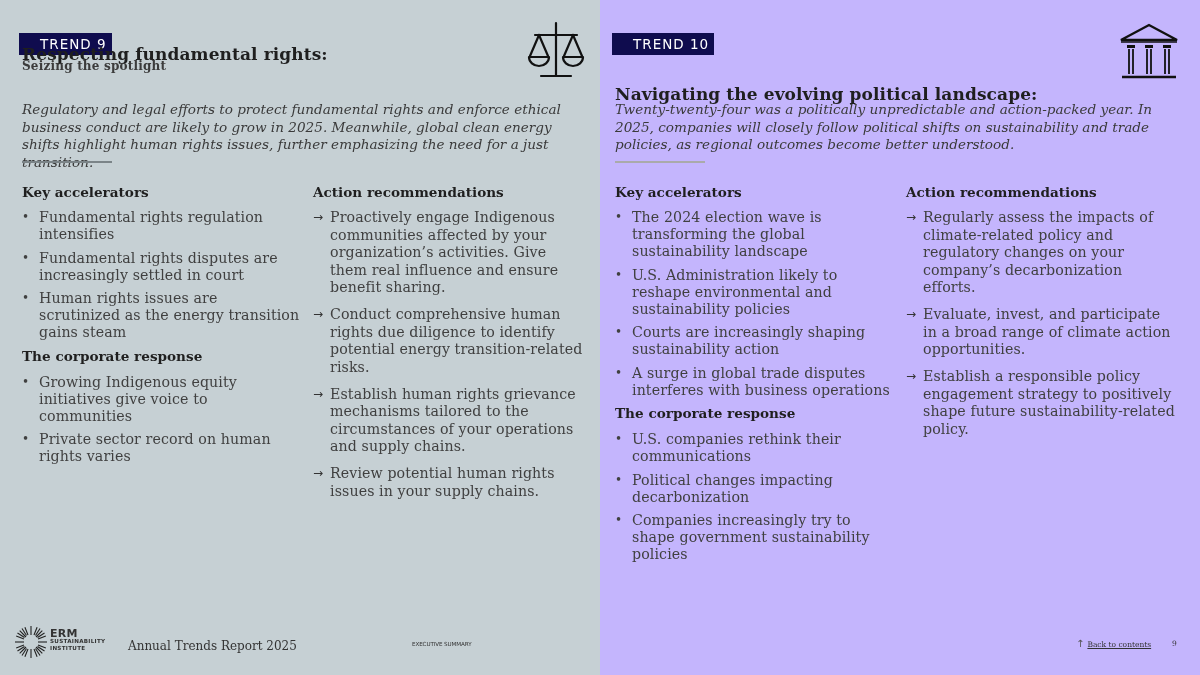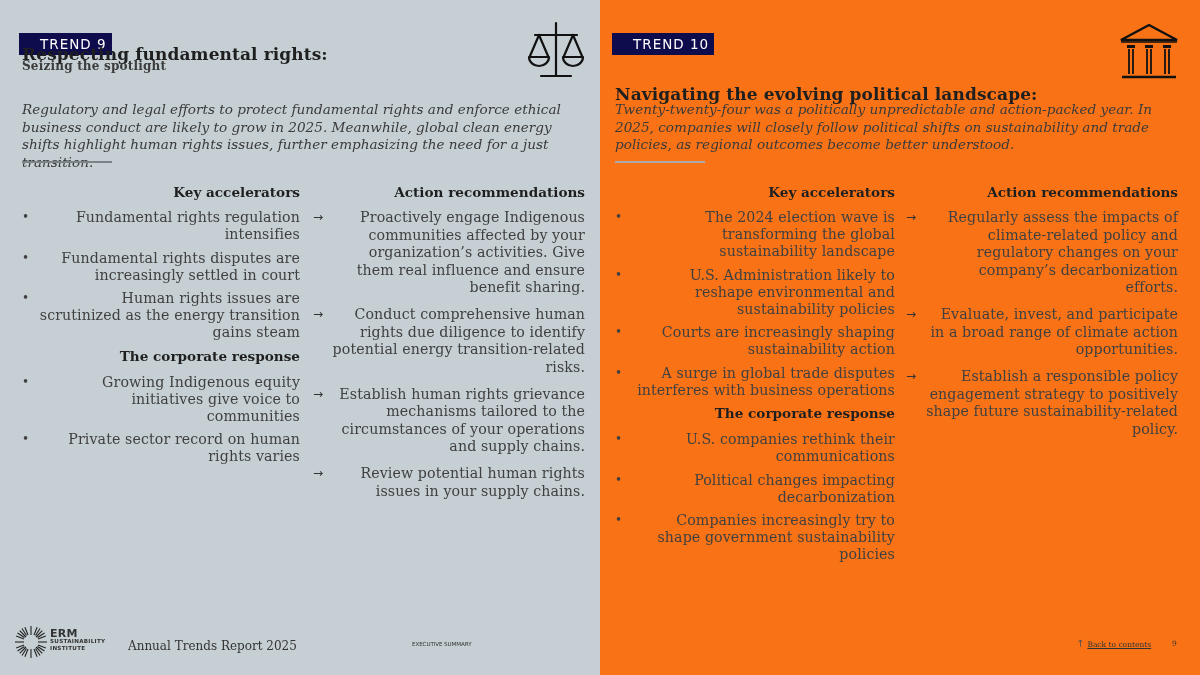--- a/index.html
+++ b/index.html
@@ -1,28 +1,28 @@
 <!DOCTYPE html>
 <html><head>
 <meta charset="utf-8">
 <style>
   * { box-sizing: border-box; margin: 0; padding: 0; }
   html, body { width: 1200px; height: 675px; overflow: hidden; }
   body { position: relative; background: #ffffff; font-family: "DejaVu Serif", serif; color: #3a3a3a; }
   .panel { position: absolute; top: 0; height: 675px; }
   .panel.left { left: 0; width: 600px; background: #c6d0d4; }
-  .panel.right { left: 600px; width: 600px; background: #f97316; }
+  .panel.right { left: 600px; width: 600px; background: #c4b5fd; }
   .badge { position: absolute; top: 33px; background: #0f0c4e; color: #ffffff; font-family: "DejaVu Sans", sans-serif; font-size: 13.5px; letter-spacing: 1px; padding: 2px 5px 2px 21px; line-height: 18px; }
   .title { position: absolute; top: 44px; font-size: 17px; line-height: 20px; color: #1f1f1f; font-weight: bold; letter-spacing: 0.1px; }
   .subtitle { position: absolute; top: 56px; font-size: 12px; line-height: 20px; color: #3c3c3c; letter-spacing: 0.2px; }
   .icon-wrap { position: absolute; top: 20px; width: 62px; height: 62px; }
   .intro { position: absolute; top: 101px; font-size: 13.6px; line-height: 17.6px; font-style: italic; color: #3a3a3a; }
   .rule { position: absolute; top: 161px; width: 90px; height: 1.5px; background: #7b8488; }
   .panel.right .rule { background: #aaaaaa; }
-  .col { position: absolute; top: 184px; text-align: right; }
+  .col { position: absolute; top: 184px; }
   .h { font-size: 13.6px; font-weight: bold; color: #1f1f1f; line-height: 17px; margin-bottom: 8px; }
   .h.sub { margin-top: 1px; margin-bottom: 9px; }
   ul.bullets { list-style: none; }
   ul.bullets li { position: relative; padding-left: 17px; font-size: 14.2px; line-height: 17px; color: #404040; margin-bottom: 6.5px; letter-spacing: 0.1px; }
   ul.bullets li .dot { position: absolute; left: 0; top: 0; font-size: 12px; color: #404040; }
   ul.arrows { list-style: none; }
   ul.arrows li { position: relative; padding-left: 17px; font-size: 14.2px; line-height: 17.5px; color: #404040; margin-bottom: 9.5px; letter-spacing: 0.1px; }
   ul.arrows li .arr { position: absolute; left: 0; top: 0; font-family: "DejaVu Sans", sans-serif; font-size: 12px; color: #333; }
   .logo { position: absolute; left: 14px; top: 625px; width: 34px; height: 34px; }
   .logo-text { position: absolute; left: 50px; top: 629px; font-family: "DejaVu Sans", sans-serif; color: #333; }

